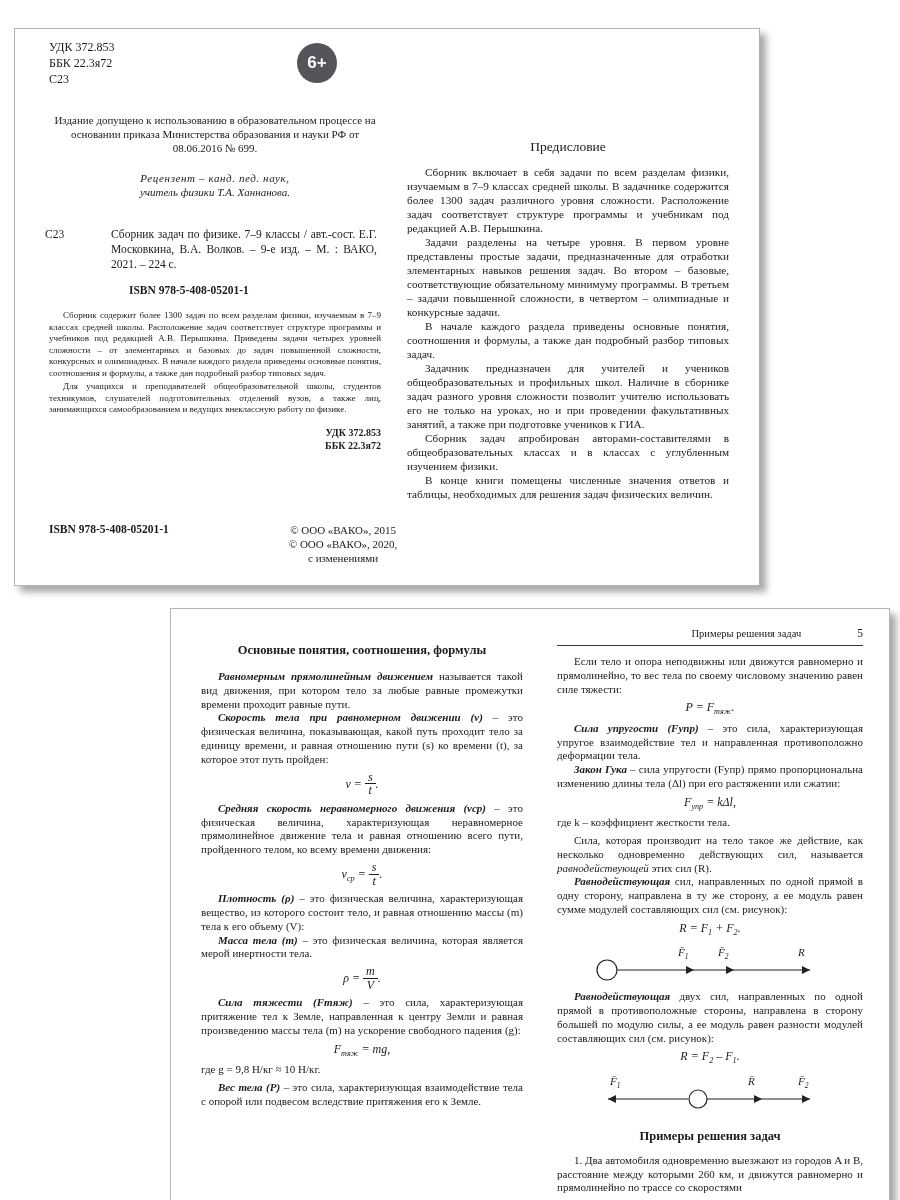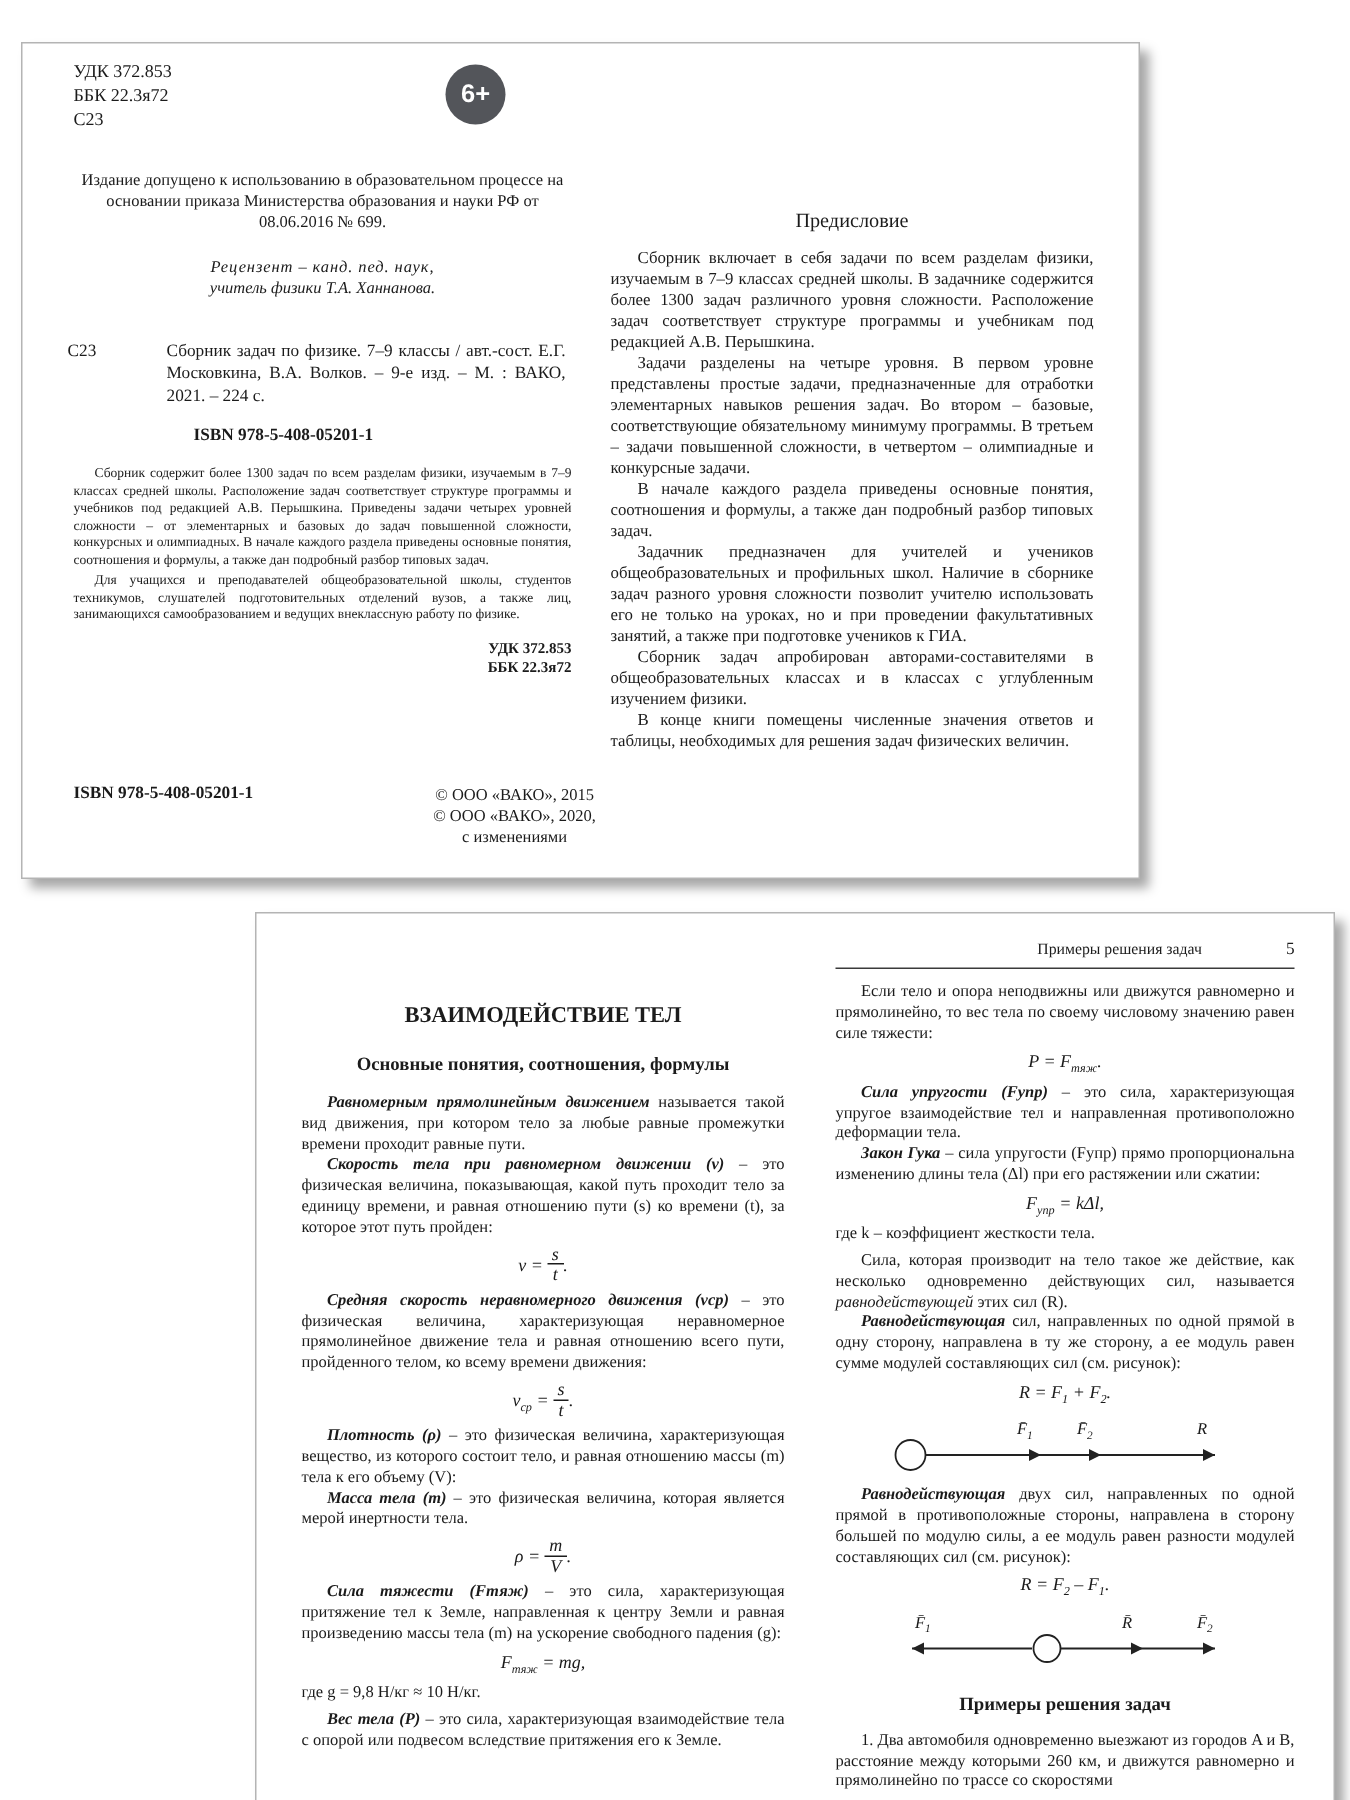--- a/index.html
+++ b/index.html
@@ -119,21 +119,20 @@
       <p class="p">В начале каждого раздела приведены основные понятия, соотношения и формулы, а также дан подробный разбор типовых задач.</p>
       <p class="p">Задачник предназначен для учителей и учеников общеобразовательных и профильных школ. Наличие в сборнике задач разного уровня сложности позволит учителю использовать его не только на уроках, но и при проведении факультативных занятий, а также при подготовке учеников к ГИА.</p>
       <p class="p">Сборник задач апробирован авторами-составителями в общеобразовательных классах и в классах с углубленным изучением физики.</p>
       <p class="p">В конце книги помещены численные значения ответов и таблицы, необходимых для решения задач физических величин.</p>
     </div>
   </section>
 
   <section class="page page-bottom">
 
     <div class="bcol-left">
-      <h3 class="sec-title">ВЗАИМОДЕЙСТВИЕ ТЕЛ</h3>
       <h4 class="sub-title">Основные понятия, соотношения, формулы</h4>
 
       <p class="bp"><span class="lead">Равномерным прямолинейным движением</span><span> называется такой вид движения, при котором тело за любые равные промежутки времени проходит равные пути.</span></p>
 
       <p class="bp"><span class="lead">Скорость тела при равномерном движении (v)</span><span> – это физическая величина, показывающая, какой путь проходит тело за единицу времени, и равная отношению пути (s) ко времени (t), за которое этот путь пройден:</span></p>
 
       <div class="formula"><span>v = </span><span class="frac"><span class="num">s</span><span class="den">t</span></span><span>.</span></div>
 
       <p class="bp"><span class="lead">Средняя скорость неравномерного движения (vср)</span><span> – это физическая величина, характеризующая неравномерное прямолинейное движение тела и равная отношению всего пути, пройденного телом, ко всему времени движения:</span></p>
 

